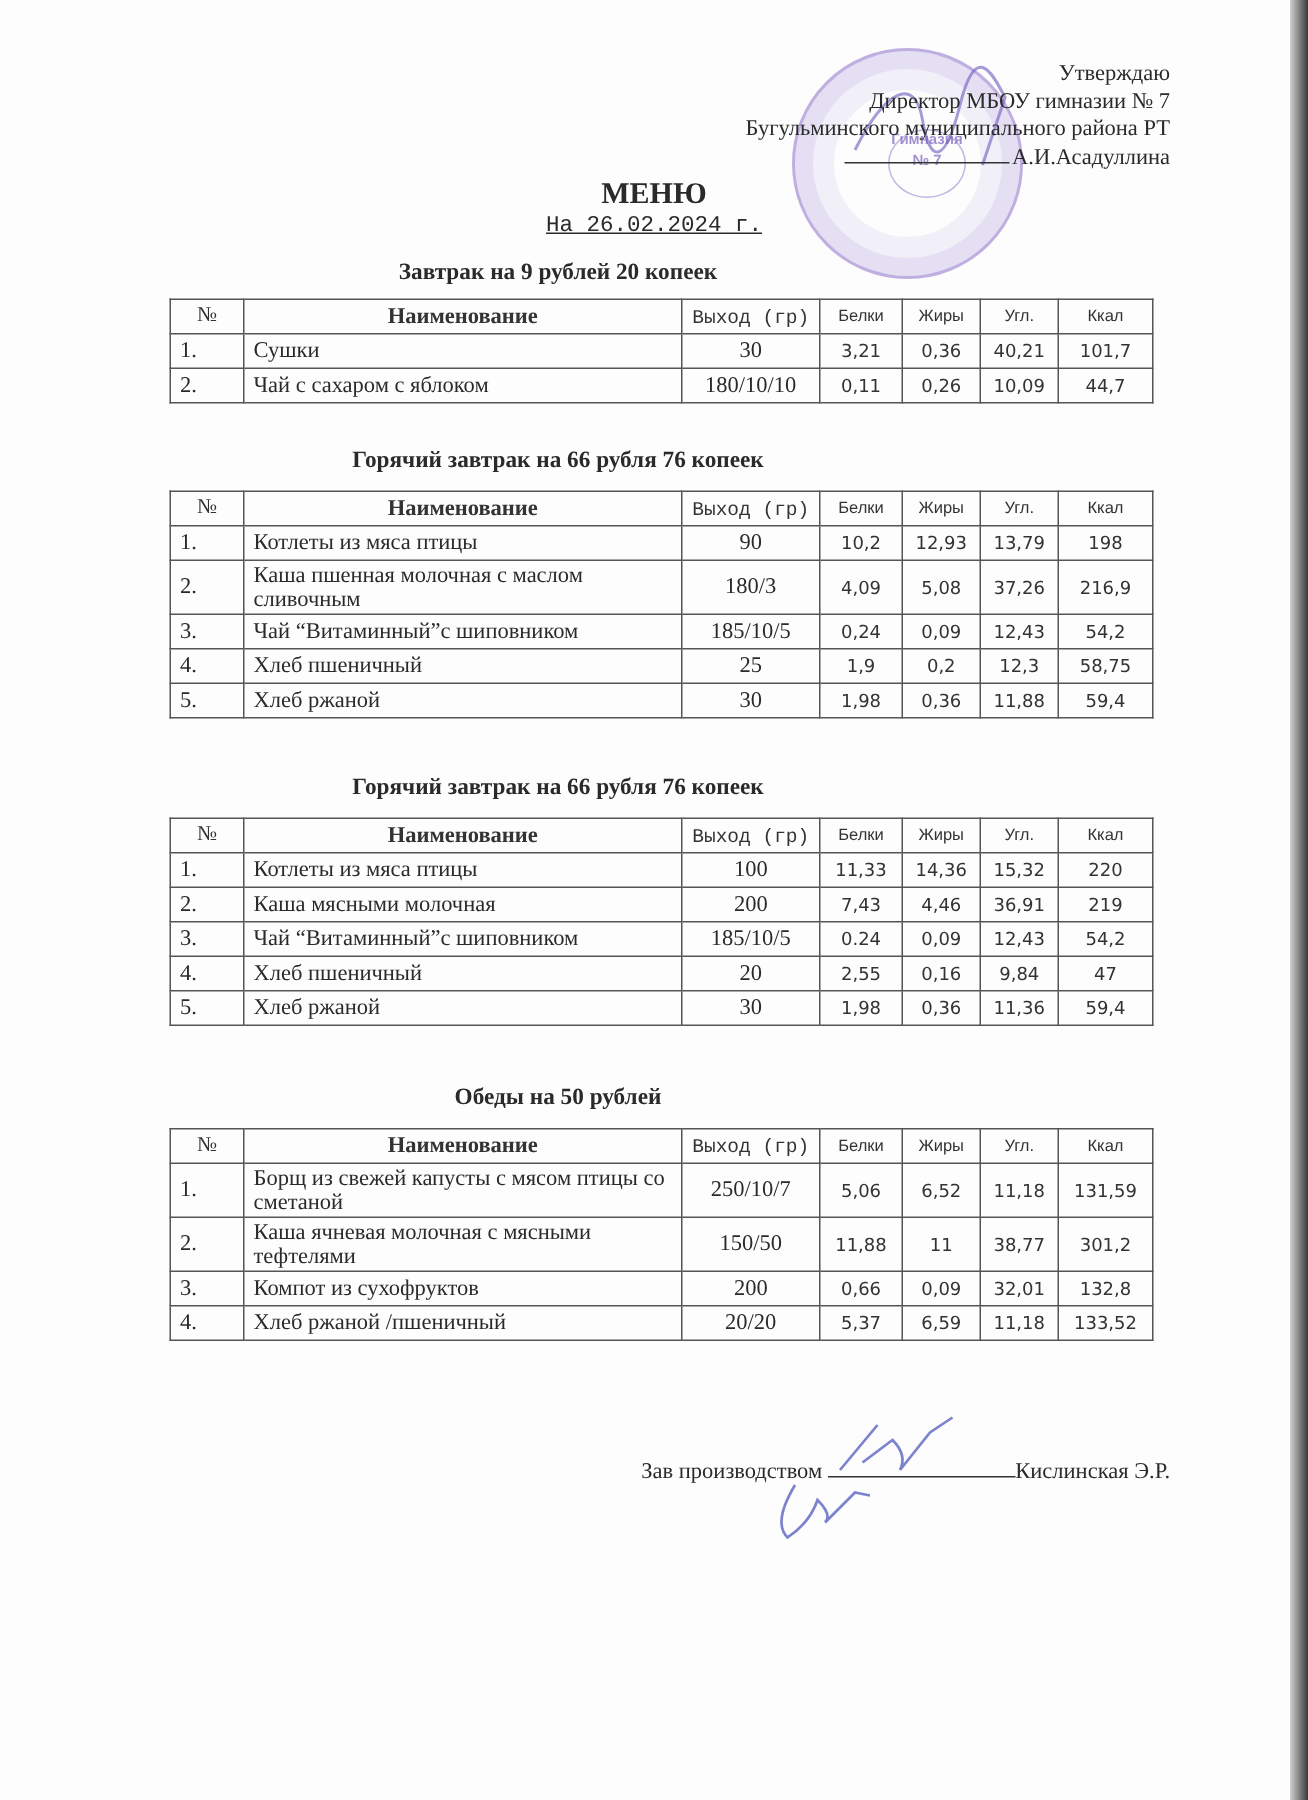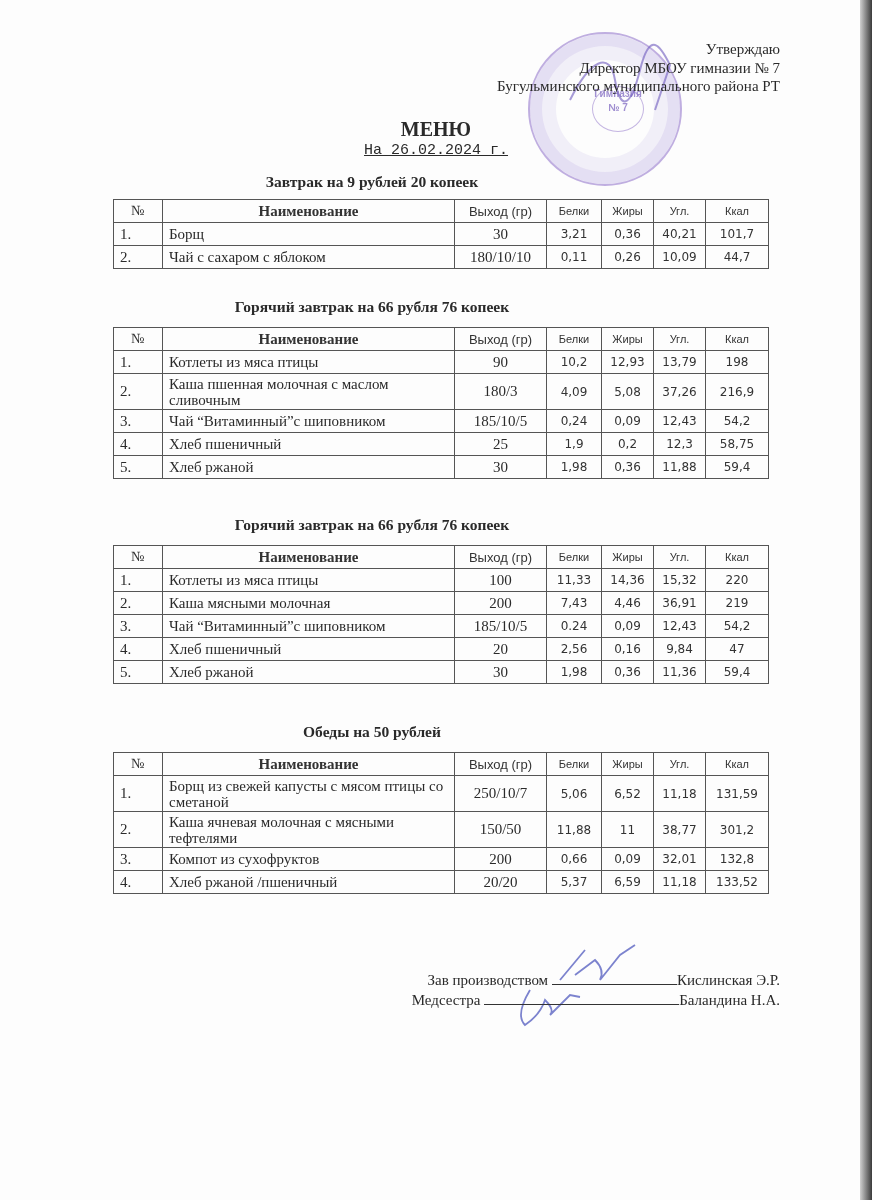--- a/index.html
+++ b/index.html
@@ -13,21 +13,21 @@
   .stamp { position:absolute; left:528px; top:32px; width:150px; height:150px; border-radius:50%;
     border:2px solid rgba(140,110,200,0.55); box-shadow: inset 0 0 0 12px rgba(170,150,220,0.18), inset 0 0 0 26px rgba(160,140,215,0.12); }
   .stamp .inner { position:absolute; left:62px; top:52px; width:50px; height:44px; border-radius:50%; border:1px solid rgba(140,110,200,0.5); color:rgba(120,95,190,0.7); font-size:10px; text-align:center; line-height:14px; font-family:"Liberation Sans",sans-serif; font-weight:bold; }
   .title { position:absolute; left:0; width:872px; top:118px; text-align:center; font-size:20px; font-weight:bold; }
   .date { position:absolute; left:0; width:872px; top:142px; text-align:center; font-size:15px; text-decoration:underline;font-family:Liberation Mono, monospace; }
   .section-title { position:absolute; left:0; width:744px; text-align:center; font-size:15.5px; font-weight:bold; }
   table.menu { position:absolute; left:113px; width:655px; border-collapse:collapse; table-layout:fixed; }
   table.menu td, table.menu th { border:1px solid #555; padding:0 6px; font-weight:normal; height:22px; vertical-align:middle; }
   table.menu th { font-size:11px; font-family:"Liberation Sans", sans-serif; color:#333; }
   table.menu th.name-h { font-family:"Liberation Serif", serif; font-size:15px; font-weight:bold; }
-  table.menu th.yield-h { font-family:Liberation Sans, sans-serif; font-size:13px; }
+  table.menu th.yield-h { font-family:Liberation Mono, monospace; font-size:13px; }
   table.menu th.num-h { font-family:"Liberation Serif", serif; font-size:14px; }
   td.num { font-size:15px; font-family:"Liberation Serif", serif; }
   td.name { font-size:15px; line-height:16px; padding-top:1px; padding-bottom:1px; }
   td.yield { text-align:center; font-size:15px; }
   td.nut { font-family:"DejaVu Sans", sans-serif; font-size:12px; text-align:center; color:#333; }
   td.top { vertical-align:top; padding-top:2px; }
   .signs { position:absolute; right:92px; top:970px; text-align:right; font-size:15px; line-height:19px; }
   .signs .line { display:inline-block; border-bottom:1px solid #333; height:14px; }
   .scribble { position:absolute; }
 </style>
@@ -41,20 +41,21 @@
 </div>
 
 <svg class="scribble" style="left:560px;top:40px" width="130" height="80" viewBox="0 0 130 80">
   <path d="M10 60 C30 20, 50 10, 55 40 S70 70, 80 30 S100 5, 110 25 L95 70" fill="none" stroke="rgba(110,90,190,0.6)" stroke-width="2"></path>
 </svg>
 
 <div class="approve">
   <div>Утверждаю</div>
   <div>Директор МБОУ гимназии № 7</div>
   <div>Бугульминского муниципального района РТ</div>
+  <div><span class="sigline"></span><span>А.И.Асадуллина</span></div>
 </div>
 
 <div class="title">МЕНЮ</div>
 <div class="date">На 26.02.2024 г.</div>
 
 <div class="section-title" style="top:173px">Завтрак на 9 рублей 20 копеек</div>
 <table class="menu" style="top:199px">
   <colgroup>
       <col style="width:49px">
       <col style="width:292px">
@@ -69,21 +70,21 @@
     <th class="num-h">№</th>
     <th class="name-h">Наименование</th>
     <th class="yield-h">Выход (гр)</th>
     <th>Белки</th>
     <th>Жиры</th>
     <th>Угл.</th>
     <th>Ккал</th>
   </tr>
   <tr>
     <td class="num">1.</td>
-    <td class="name">Борщ</td>
+    <td class="name">Сушки</td>
     <td class="yield">30</td>
     <td class="nut">3,21</td>
     <td class="nut">0,36</td>
     <td class="nut">40,21</td>
     <td class="nut">101,7</td>
   </tr>
   <tr>
     <td class="num">2.</td>
     <td class="name">Чай с сахаром с яблоком</td>
     <td class="yield">180/10/10</td>
@@ -209,21 +210,21 @@
     <td class="yield">185/10/5</td>
     <td class="nut">0.24</td>
     <td class="nut">0,09</td>
     <td class="nut">12,43</td>
     <td class="nut">54,2</td>
   </tr>
   <tr>
     <td class="num">4.</td>
     <td class="name">Хлеб пшеничный</td>
     <td class="yield">20</td>
-    <td class="nut">2,56</td>
+    <td class="nut">2,55</td>
     <td class="nut">0,16</td>
     <td class="nut">9,84</td>
     <td class="nut">47</td>
   </tr>
   <tr>
     <td class="num">5.</td>
     <td class="name">Хлеб ржаной</td>
     <td class="yield">30</td>
     <td class="nut">1,98</td>
     <td class="nut">0,36</td>
@@ -298,17 +299,13 @@
 </svg>
 <svg class="scribble" style="left:510px;top:985px" width="80" height="45" viewBox="0 0 80 45">
   <path d="M20 5 Q5 30 15 40 Q30 30 35 15 Q45 25 40 30 L60 10 L70 12" fill="none" stroke="rgba(80,90,190,0.75)" stroke-width="1.8"></path>
 </svg>
 
 <div class="signs">
   <div>
     <span>Зав производством</span>
     <span class="line" style="width:125px"></span><span>Кислинская Э.Р.</span>
   </div>
-  <div>
-    <span>Медсестра</span>
-    <span class="line" style="width:195px"></span><span>Баландина Н.А.</span>
-  </div>
 </div>
 
 </body></html>

